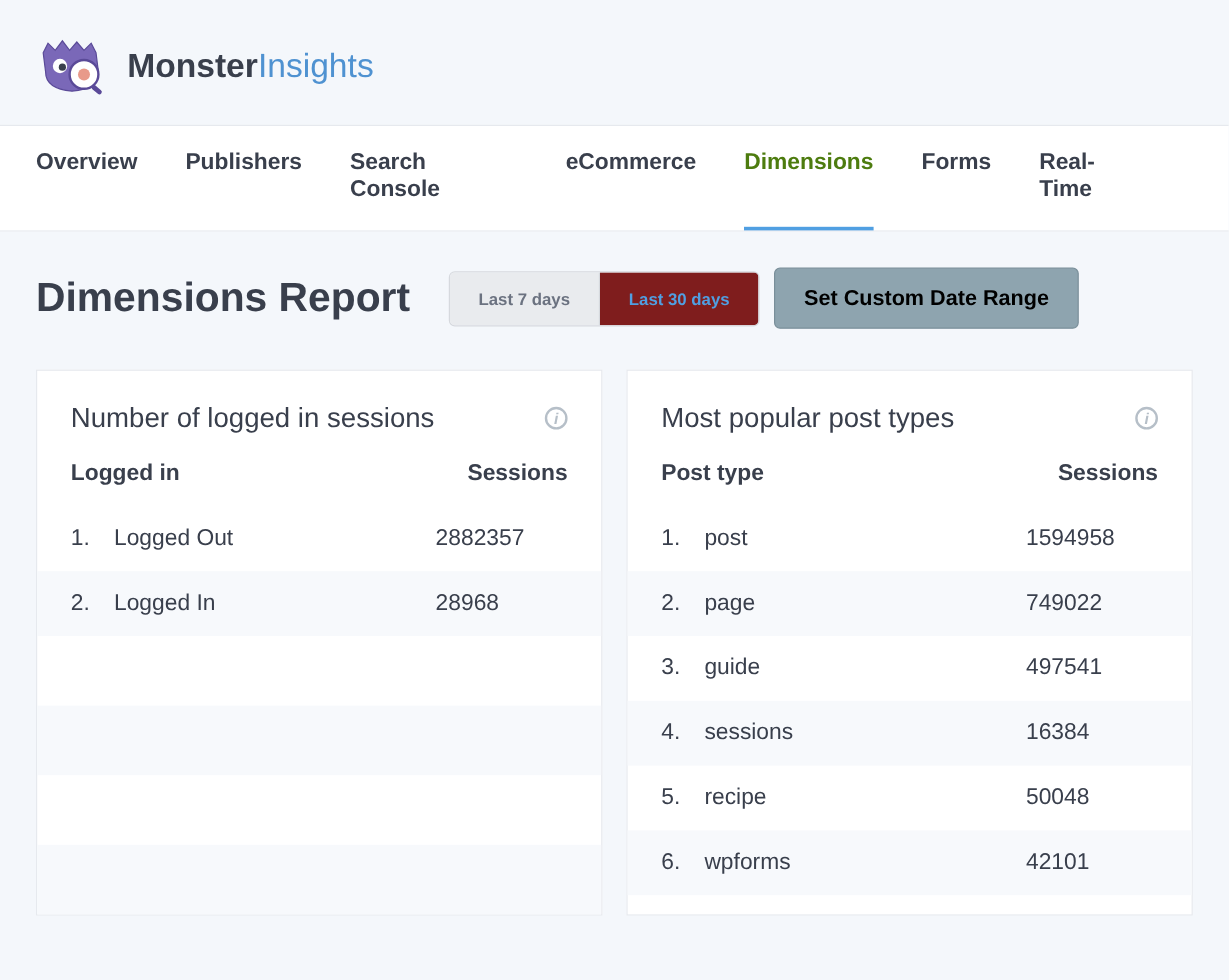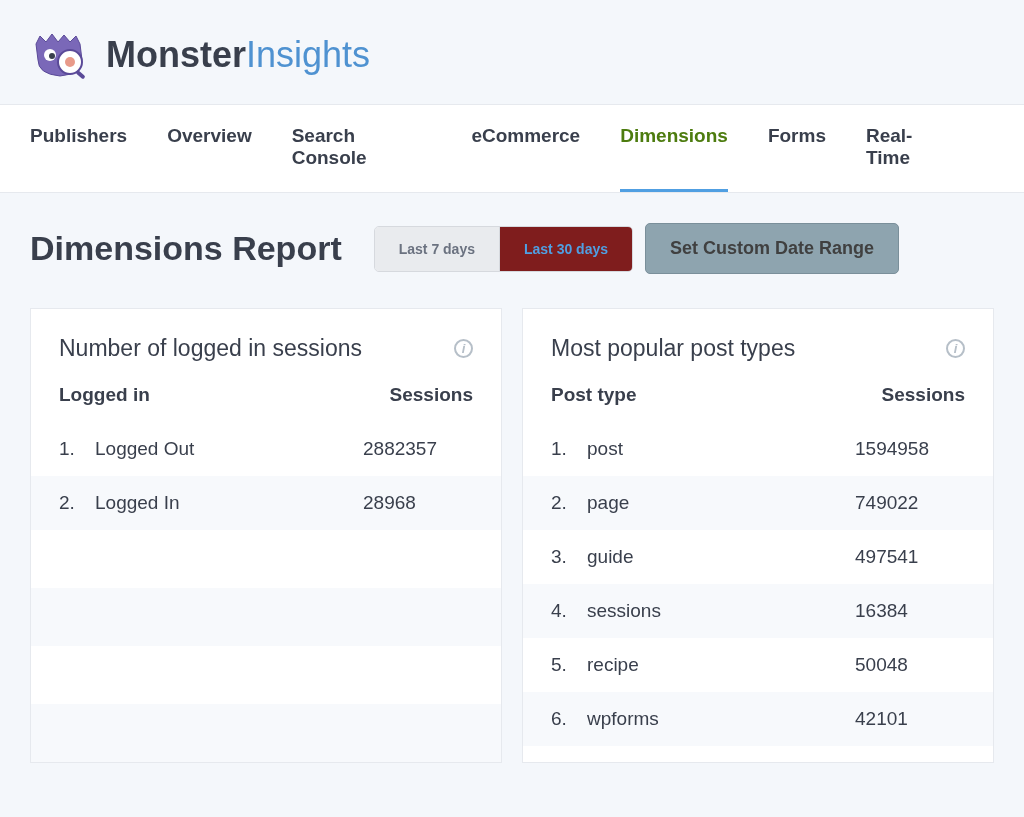--- a/index.html
+++ b/index.html
@@ -18,21 +18,21 @@
   display: flex;
   align-items: center;
   gap: 14px;
 }
 .logo-mark {
   width: 62px;
   height: 50px;
   position: relative;
 }
 .logo-text {
-  font-size: 36px;
+  font-size: 28px;
   font-weight: 700;
   color: #393f4c;
 }
 .logo-text .accent {
   color: #4f92d1;
   font-weight: 400;
 }
 .nav {
   background: #fff;
   border-top: 1px solid #e6e9ee;
@@ -83,21 +83,21 @@
   color: #6b7280;
   cursor: pointer;
   border-right: 1px solid #d6d9de;
 }
 .range-btn.active {
   background: #7f1d1d;
   color: #509fe2;
 }
 .custom-range {
   background: #8ea4af;
-  color: #404040;
+  color: #000000;
   font-size: 18px;
   font-weight: 700;
   padding: 14px 24px;
   border: 1px solid #7a8f9a;
   border-radius: 5px;
   cursor: pointer;
 }
 .cards {
   display: flex;
   gap: 20px;
@@ -178,22 +178,22 @@
         <rect x="48" y="40" width="10" height="4" rx="2" transform="rotate(40 48 40)" fill="#5a4a98"></rect>
         <circle cx="20" cy="25" r="6" fill="#fff"></circle>
         <circle cx="22" cy="26" r="3" fill="#393f4c"></circle>
       </svg>
     </span>
     <span class="logo-text"><span>Monster</span><span class="accent">Insights</span></span>
   </div>
 </div>
 
 <div class="nav">
+  <div class="nav-item">Overview</div>
   <div class="nav-item">Publishers</div>
-  <div class="nav-item">Overview</div>
   <div class="nav-item">Search Console</div>
   <div class="nav-item">eCommerce</div>
   <div class="nav-item active">Dimensions</div>
   <div class="nav-item">Forms</div>
   <div class="nav-item">Real-Time</div>
 </div>
 
 <div class="content">
   <div class="title-row">
     <h1 class="page-title">Dimensions Report</h1>

